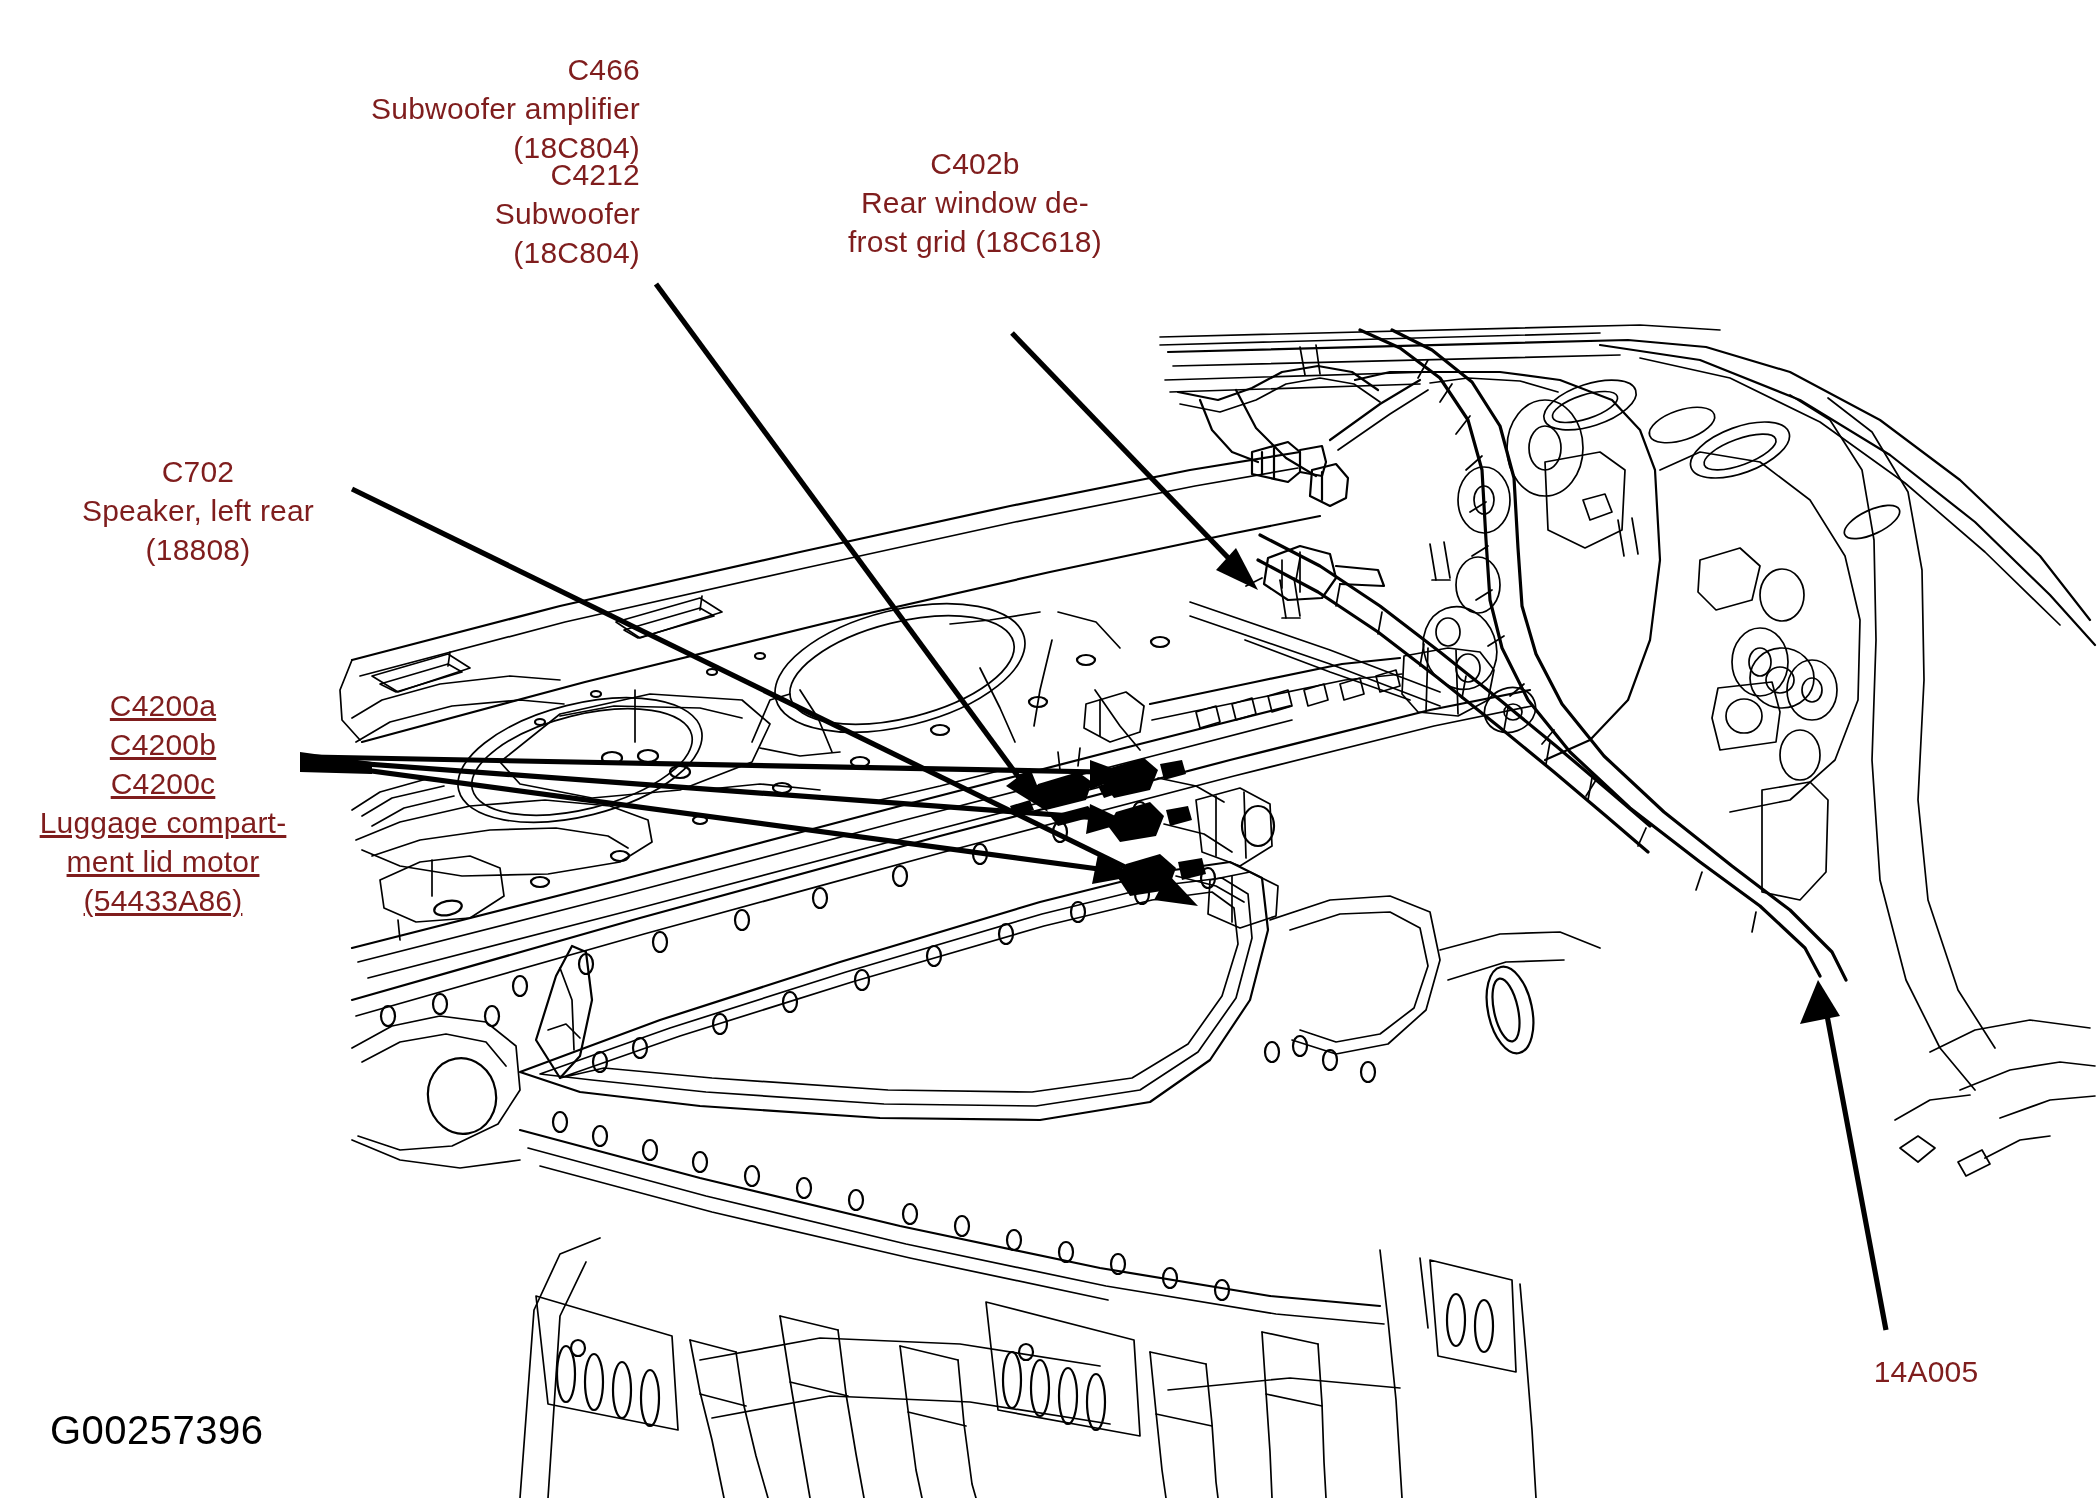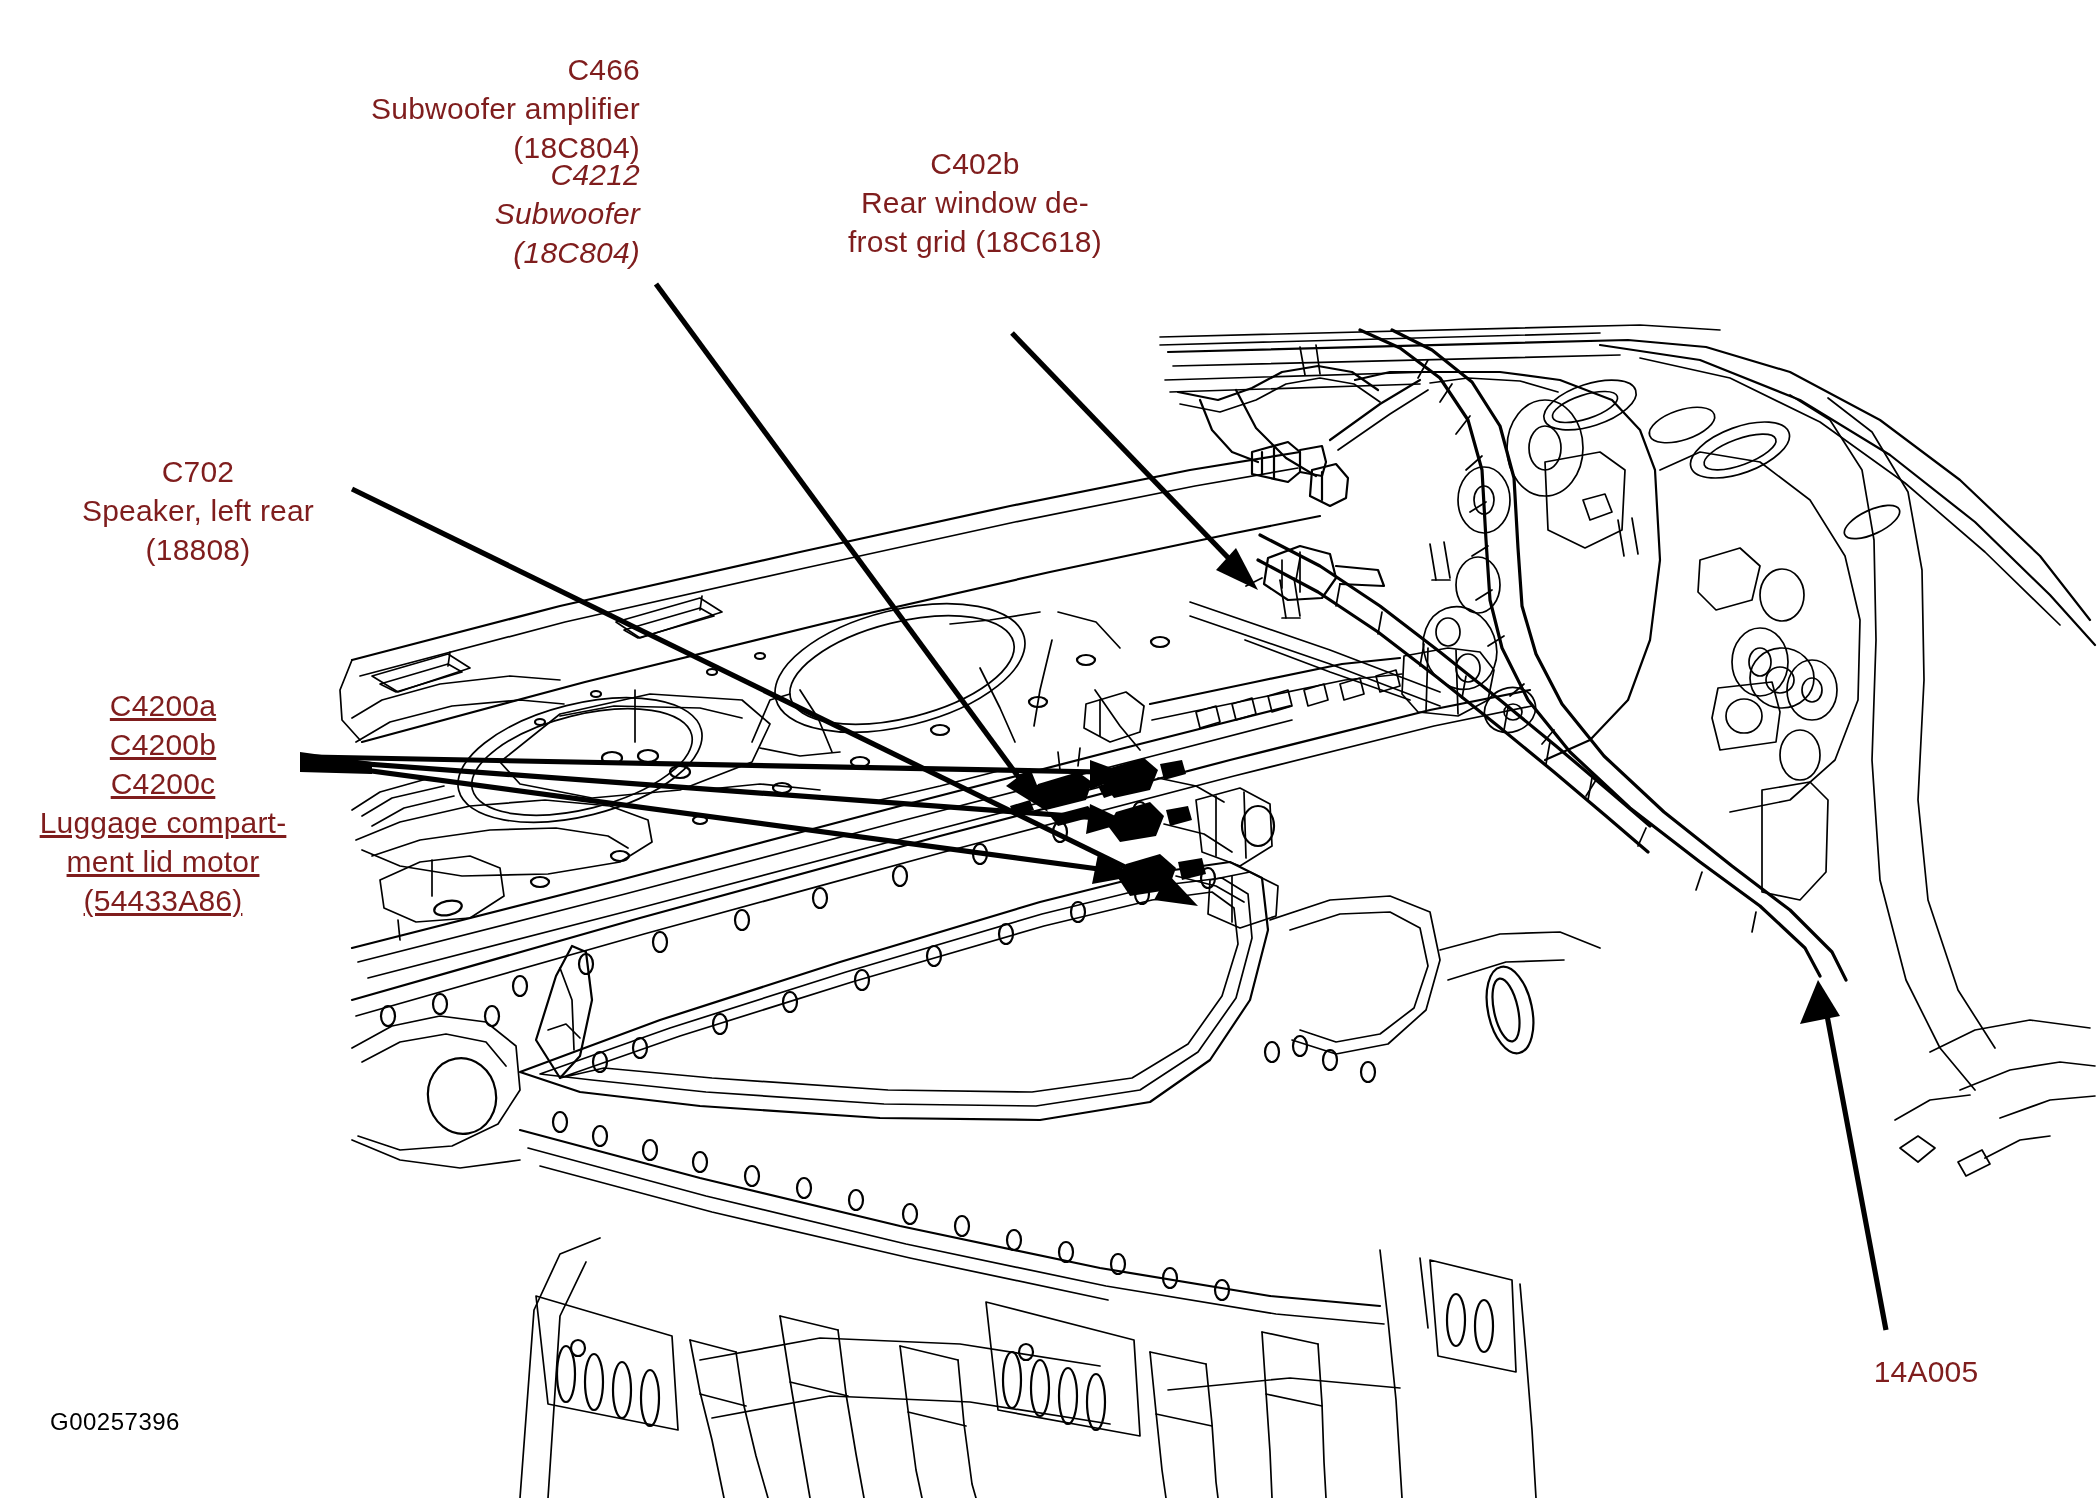--- a/index.html
+++ b/index.html
@@ -3,21 +3,21 @@
 <meta charset="utf-8">
 <style>
   html,body{margin:0;padding:0;background:#ffffff;}
   body{width:2097px;height:1498px;position:relative;overflow:hidden;
        font-family:"Liberation Sans",sans-serif;color:#000;}
   #figure{position:absolute;inset:0;width:2097px;height:1498px;}
   .callout{position:absolute;font-size:30px;line-height:1.30;letter-spacing:.2px;
            white-space:pre-line;color:#7f1d1d;}
   .c-right{text-align:right;}
   .c-center{text-align:center;}
-  .figid{position:absolute;font-size:24px;letter-spacing:.5px;}
+  .figid{position:absolute;font-size:40px;letter-spacing:.5px;}
   svg{display:block;}
   .ln{fill:none;stroke:#000;stroke-width:2.2;stroke-linecap:round;stroke-linejoin:round;}
   .ln-t{fill:none;stroke:#000;stroke-width:1.7;stroke-linecap:round;stroke-linejoin:round;}
   .ln-m{fill:none;stroke:#000;stroke-width:3.2;stroke-linecap:round;stroke-linejoin:round;}
   .fillblk{fill:#000;stroke:none;}
   .hole{fill:none;stroke:#000;stroke-width:2.2;}
   .lead{fill:none;stroke:#000;stroke-width:5.2;stroke-linecap:butt;}
   .leadhead{fill:#000;stroke:none;}
 </style>
 </head>
@@ -499,21 +499,21 @@
       <path class="leadhead" d="M1818 980 L1800 1024 L1840 1016 Z"></path>
     </g>
   </g>
 
 </svg>
 
 <div class="callout c-right" style="left:250px;top:50px;width:390px;">C466
 Subwoofer amplifier
 (18C804)</div>
 
-<div class="callout c-right" style="left:250px;top:155px;width:390px;font-style:italic;">C4212
+<div class="callout c-right" style="left:250px;top:155px;width:390px;">C4212
 Subwoofer
 (18C804)</div>
 
 <div class="callout c-center" style="left:825px;top:144px;width:300px;">C402b
 Rear window de-
 frost grid (18C618)</div>
 
 <div class="callout c-center" style="left:58px;top:452px;width:280px;text-align:center;">C702
 Speaker, left rear
 (18808)</div>

